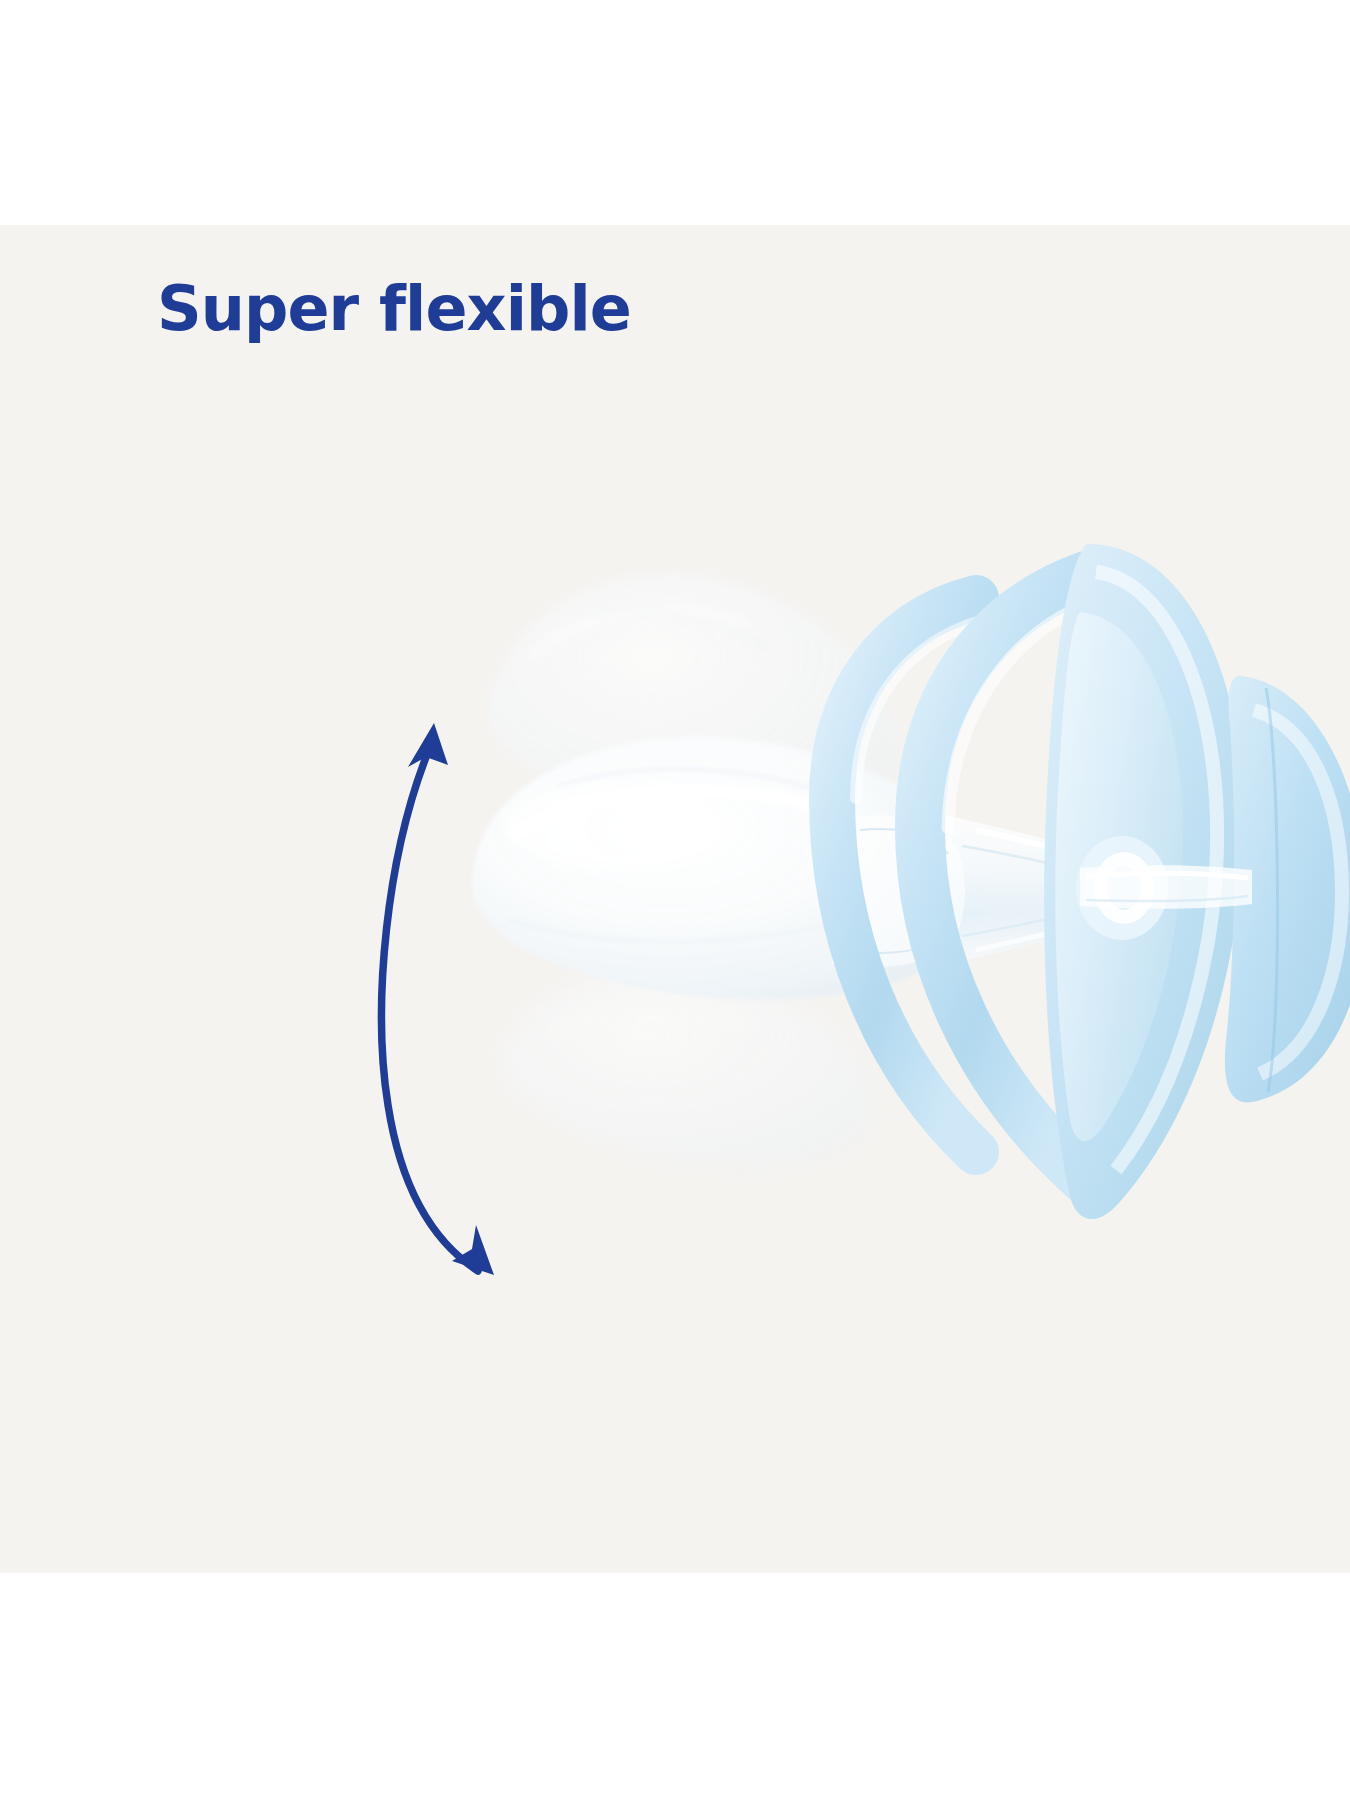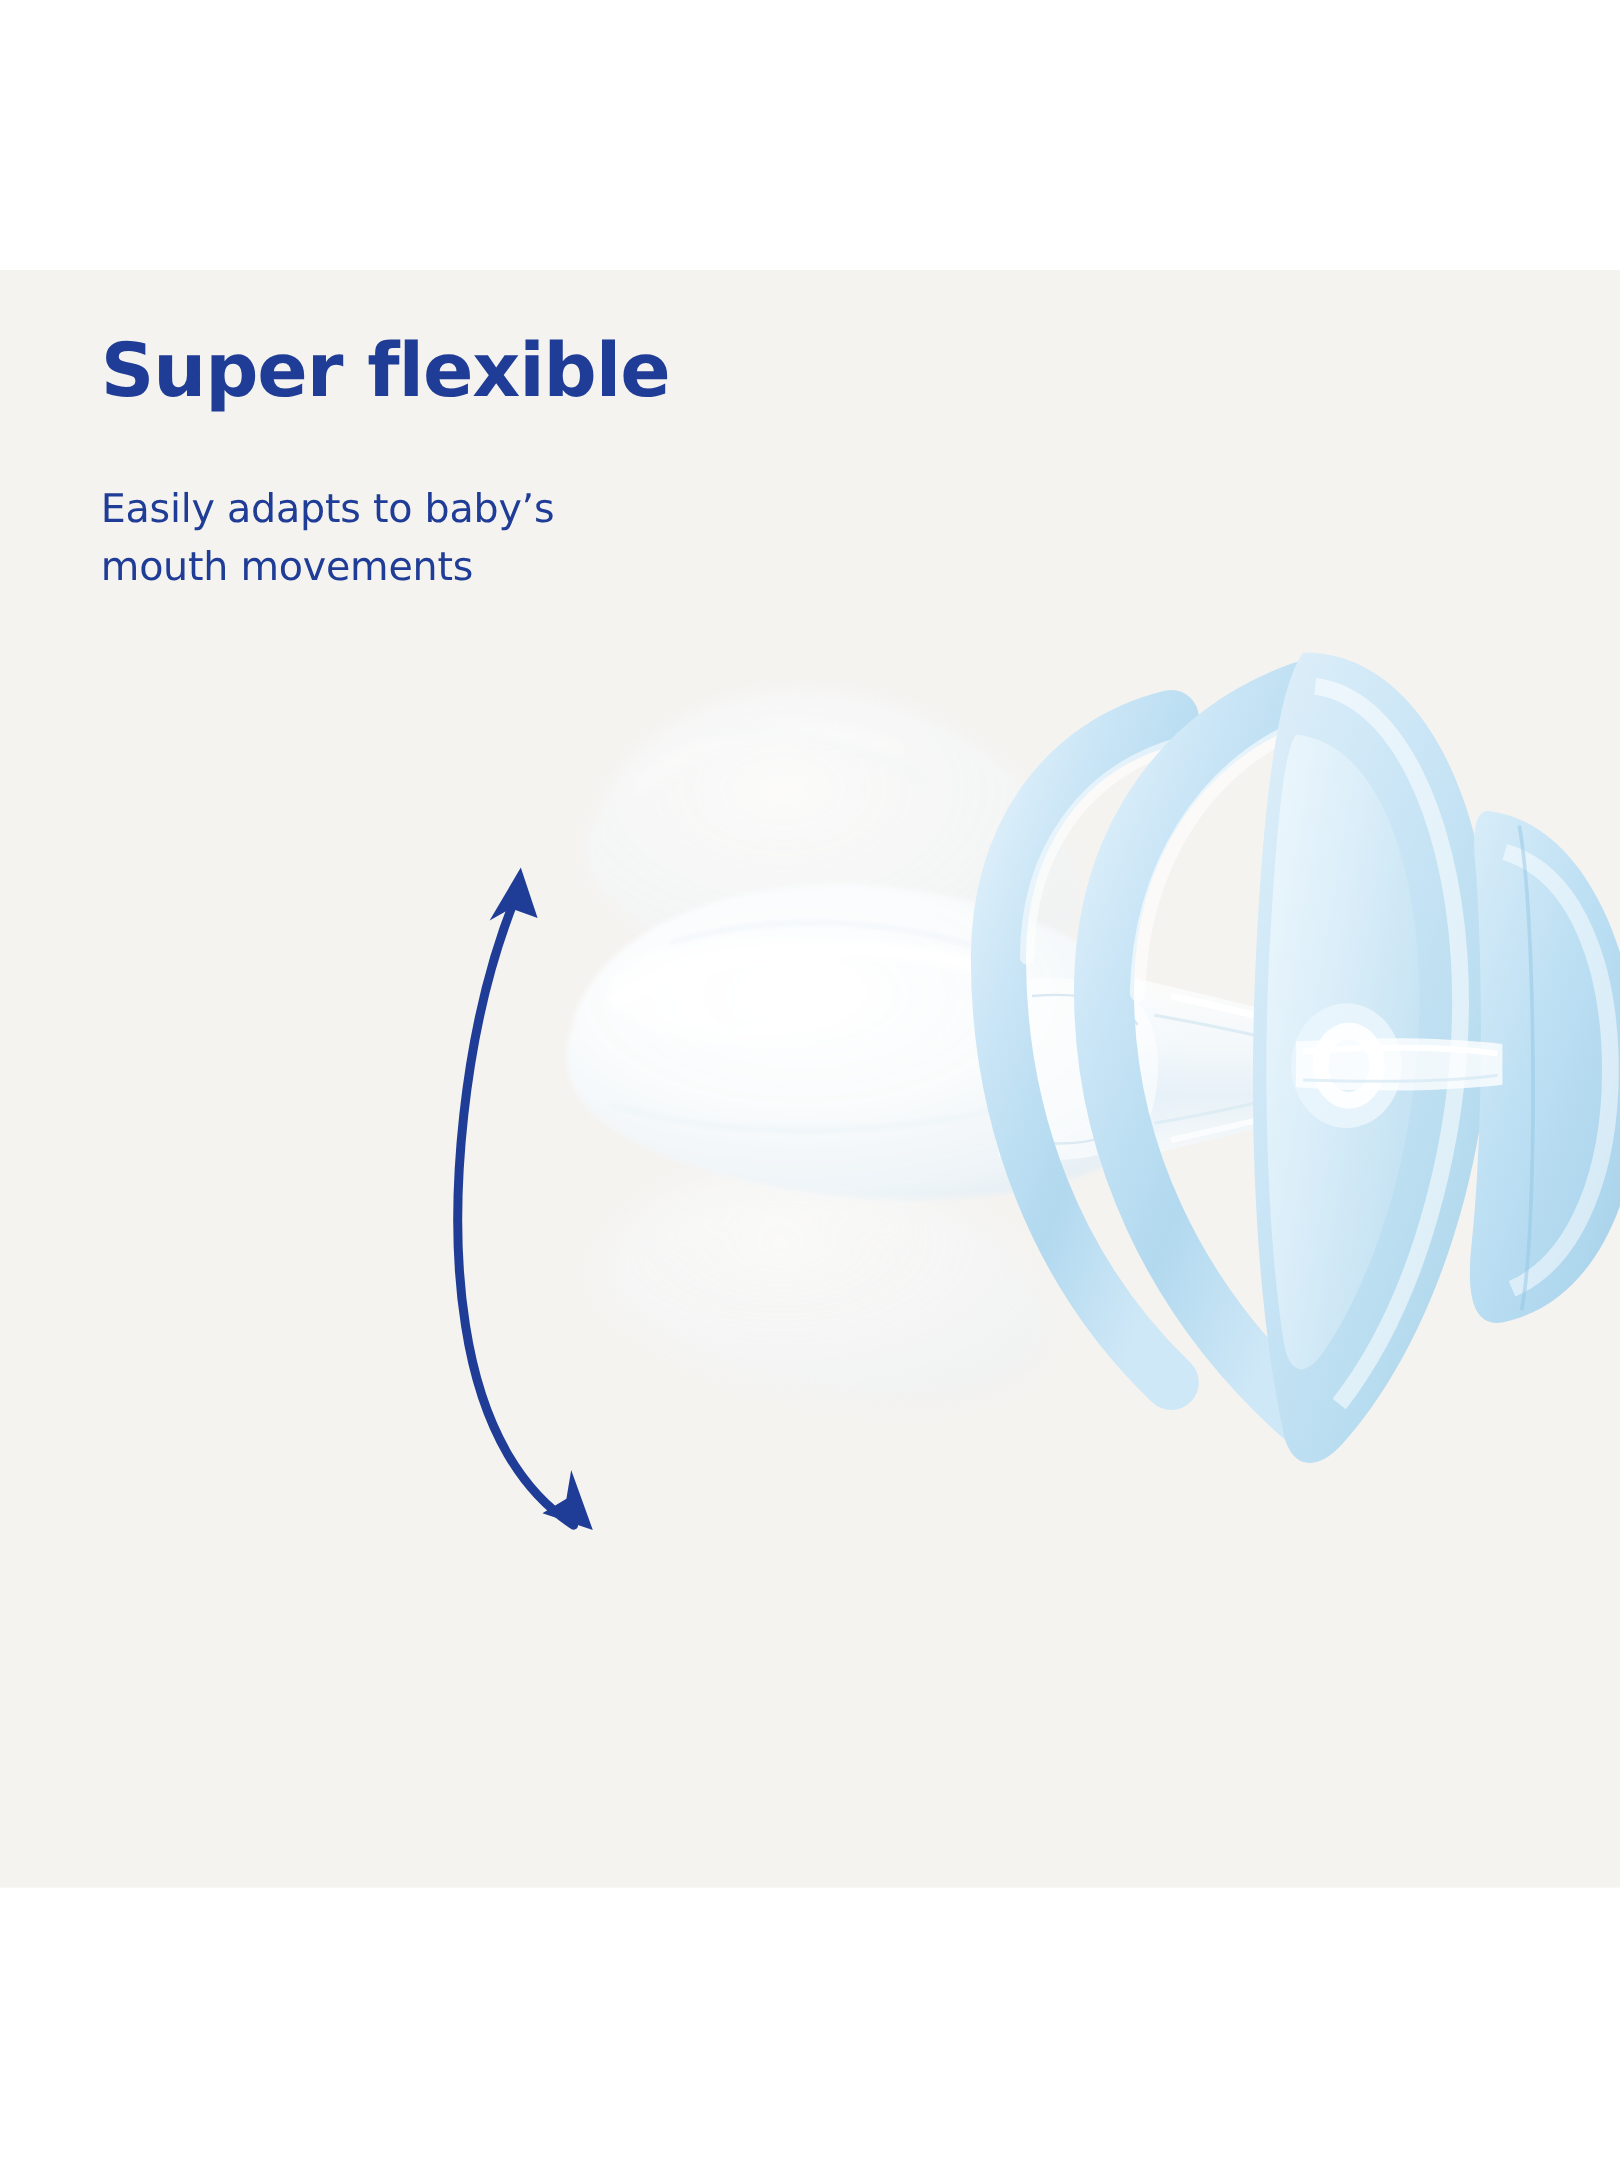--- a/index.html
+++ b/index.html
@@ -44,20 +44,21 @@
   }
 
   #headline {
     margin: 0;
     color: #1f3d96;
     font-size: 62px;
     line-height: 1.17;
     font-weight: 700;
     letter-spacing: -0.9px;
     font-family: "DejaVu Sans", sans-serif;
+    text-align: center;
   }
   #headline .hl-line { display: block; }
 
   #subhead {
     margin: 0;
     padding-top: 54px;
     color: #1f3d96;
     font-size: 33px;
     line-height: 1.47;
     font-weight: 400;
@@ -256,20 +257,16 @@
         <path d="M104 18 L 118 60 L 96 52 L 78 62 Z" fill="#1f3d96"></path>
 
         <path d="M164 570 L 122 556 L 142 544 L 146 520 Z" fill="#1f3d96"></path>
       </svg>
     </div>
 
     <div id="text-block">
       <h1 id="headline">
         <span class="hl-line">Super flexible</span>
       </h1>
-      <p id="subhead">
-        <span class="sh-line">Easily adapts to baby’s</span>
-        <span class="sh-line">mouth movements</span>
-      </p>
     </div>
 
   </div>
 </div>
 
 </body></html>

